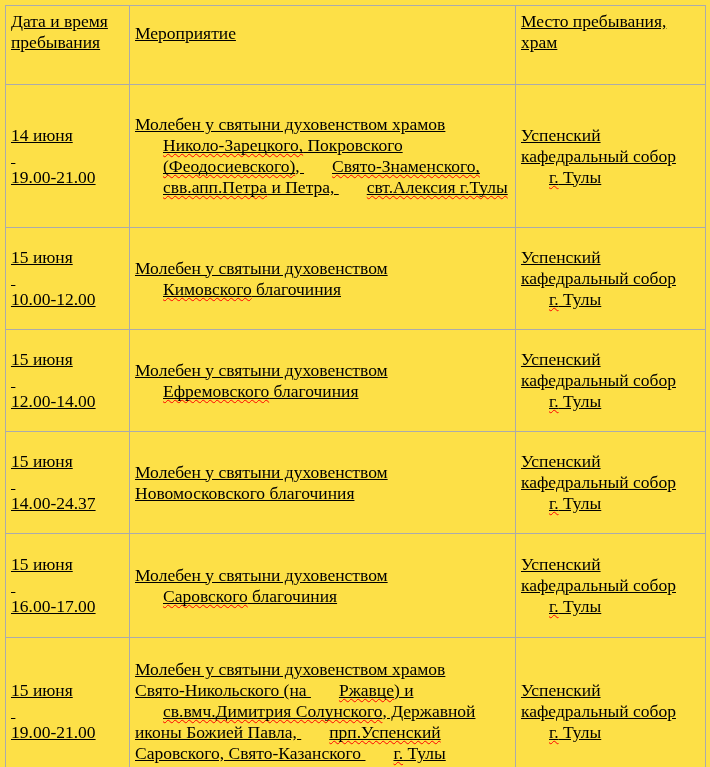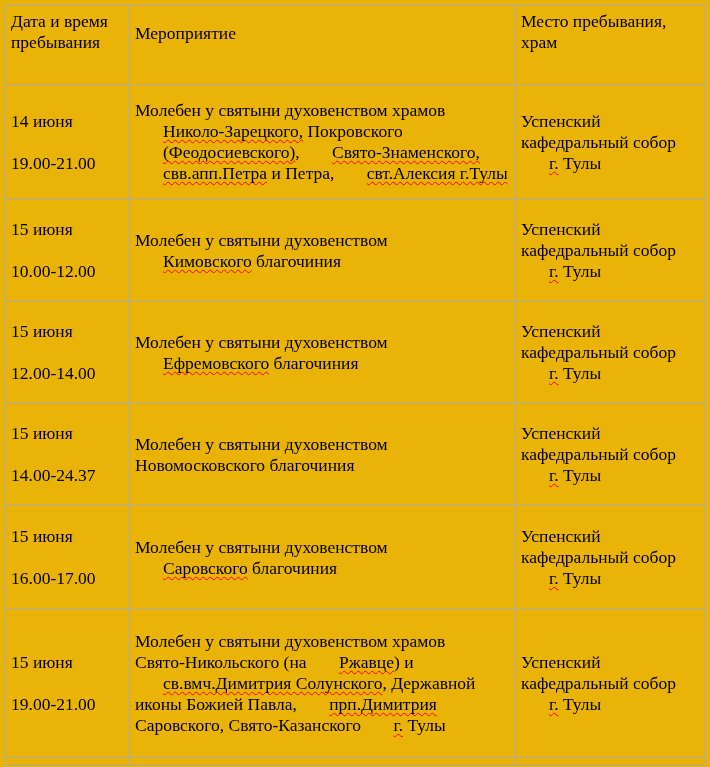--- a/index.html
+++ b/index.html
@@ -1,20 +1,20 @@
 <!DOCTYPE html>
 <html><head>
 <meta charset="utf-8">
 <style>
   * { margin: 0; padding: 0; box-sizing: border-box; }
   html, body { background: #ffffff; }
   body { font-family: "Liberation Serif", serif; }
   .page {
     width: 710px; height: 767px;
-    overflow: hidden; background: #eab308; position: relative;
+    overflow: hidden; background: #fde047; position: relative; text-decoration: underline;
   }
   table.schedule {
     border-collapse: collapse; table-layout: fixed;
     width: 700px; margin: 5px 0 0 5px;
   }
   col.c-date  { width: 124px; }
   col.c-event { width: 386px; }
   col.c-place { width: 190px; }
   th, td {
     border: 1px solid #ababab;
@@ -49,21 +49,21 @@
       <col class="c-place">
     </colgroup>
     <thead>
       <tr>
         <th>Дата и время пребывания</th>
         <th class="event-h">Мероприятие</th>
         <th>Место пребывания, храм</th>
       </tr>
     </thead>
     <tbody id="rows">
-        <tr style="height: 115px;">
+        <tr style="height: 143px;">
           <td class="date-cell">
             <div class="line">14 июня</div>
             <div class="line">&nbsp;</div>
             <div class="line">19.00-21.00</div>
           </td>
           <td class="event-cell">
             <div class="line"><span>Молебен у святыни духовенством храмов</span></div>
             <div class="line"><span class="misspell">Николо-Зарецкого,</span><span> Покровского</span></div>
             <div class="line"><span class="misspell">(Феодосиевского)</span><span>, </span><span class="misspell">Свято-Знаменского,</span></div>
             <div class="line"><span class="misspell">свв.апп.Петра</span><span> и Петра, </span><span class="misspell">свт.Алексия г.Тулы</span></div>
@@ -141,21 +141,21 @@
         <tr style="height: 148px;">
           <td class="date-cell">
             <div class="line">15 июня</div>
             <div class="line">&nbsp;</div>
             <div class="line">19.00-21.00</div>
           </td>
           <td class="event-cell">
             <div class="line"><span>Молебен у святыни духовенством храмов</span></div>
             <div class="line"><span>Свято-Никольского (на </span><span class="misspell">Ржавце</span><span>) и</span></div>
             <div class="line"><span class="misspell">св.вмч.Димитрия Солунского</span><span>, Державной</span></div>
-            <div class="line"><span>иконы Божией Павла, </span><span class="misspell">прп.Димитрия</span></div>
+            <div class="line"><span>иконы Божией Павла, </span><span class="misspell">прп.Успенский</span></div>
             <div class="line"><span>Саровского, Свято-Казанского </span><span class="misspell">г.</span><span> Тулы</span></div>
           </td>
           <td class="place-cell">
             <div class="line"><span>Успенский</span></div>
             <div class="line"><span>кафедральный собор</span></div>
             <div class="line"><span class="misspell">г.</span><span> Тулы</span></div>
           </td>
         </tr>
       </tbody>
     <tbody>

